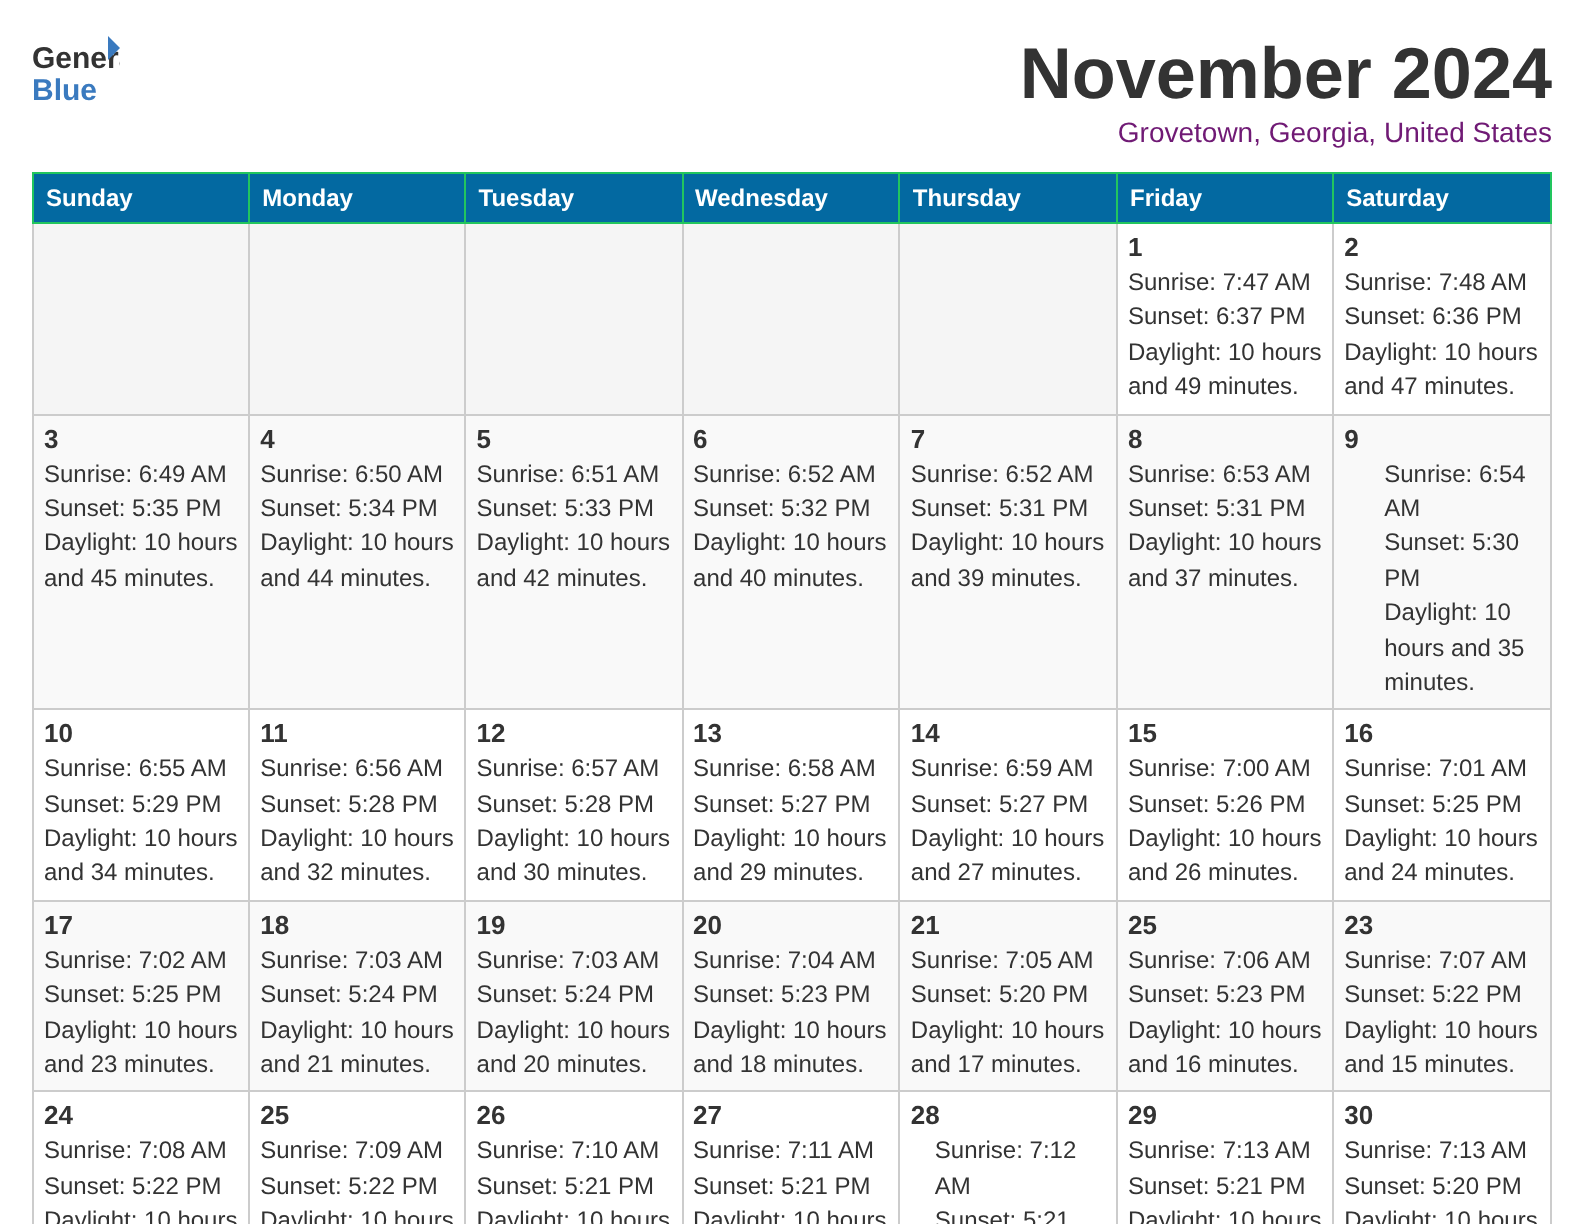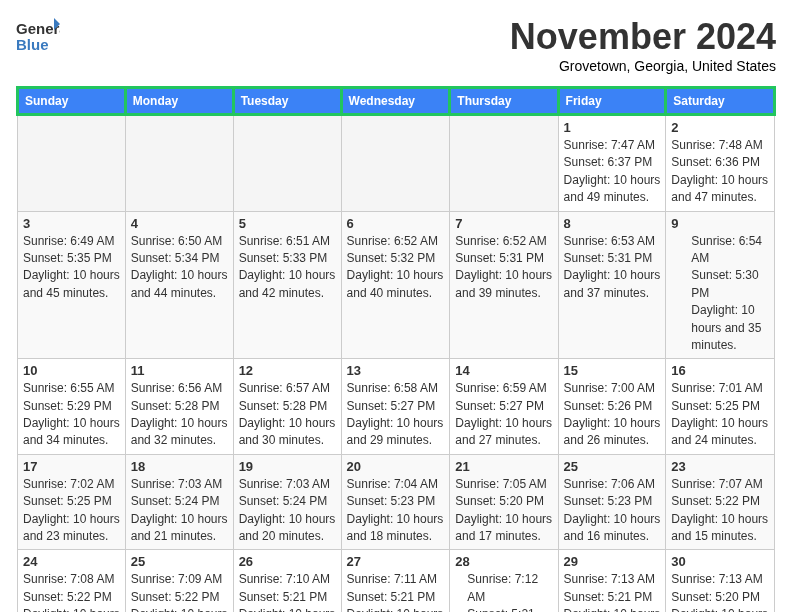--- a/index.html
+++ b/index.html
@@ -19,34 +19,34 @@
     .title-area {
       text-align: right;
     }
     .month-title {
       font-size: 36px;
       font-weight: bold;
       color: #333;
     }
     .location {
       font-size: 14px;
-      color: #000000;
+      color: #701a75;
     }
     .calendar {
       width: 100%;
       border-collapse: collapse;
       font-size: 10.5px;
     }
     .calendar th {
-      background: #3b82f6;
+      background: #0369a1;
       color: #fff;
       text-align: left;
       padding: 5px 6px;
       font-size: 12px;
-      border: 3px solid #22c55e;
+      border: 1px solid #22c55e;
     }
     .calendar td {
       border: 1px solid #ccc;
       vertical-align: top;
       padding: 4px 5px;
       width: 110px;
       min-height: 80px;
       background: #fff;
     }
     .calendar td.empty {

